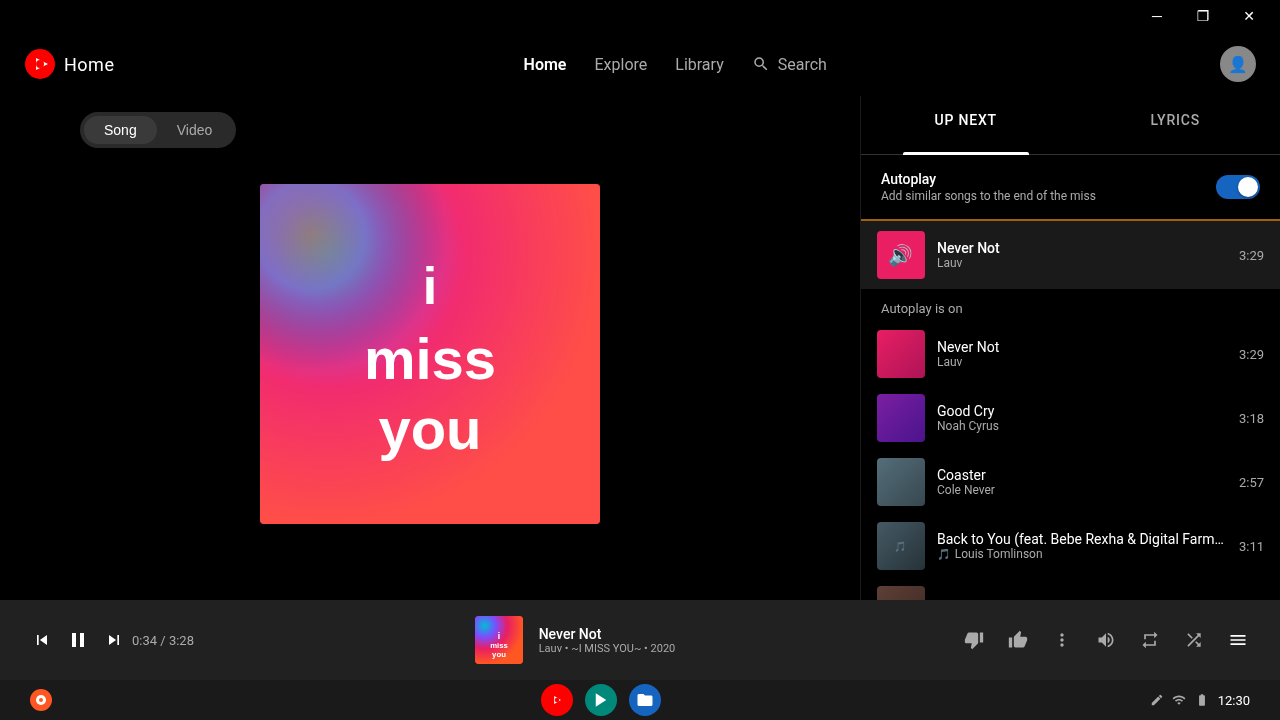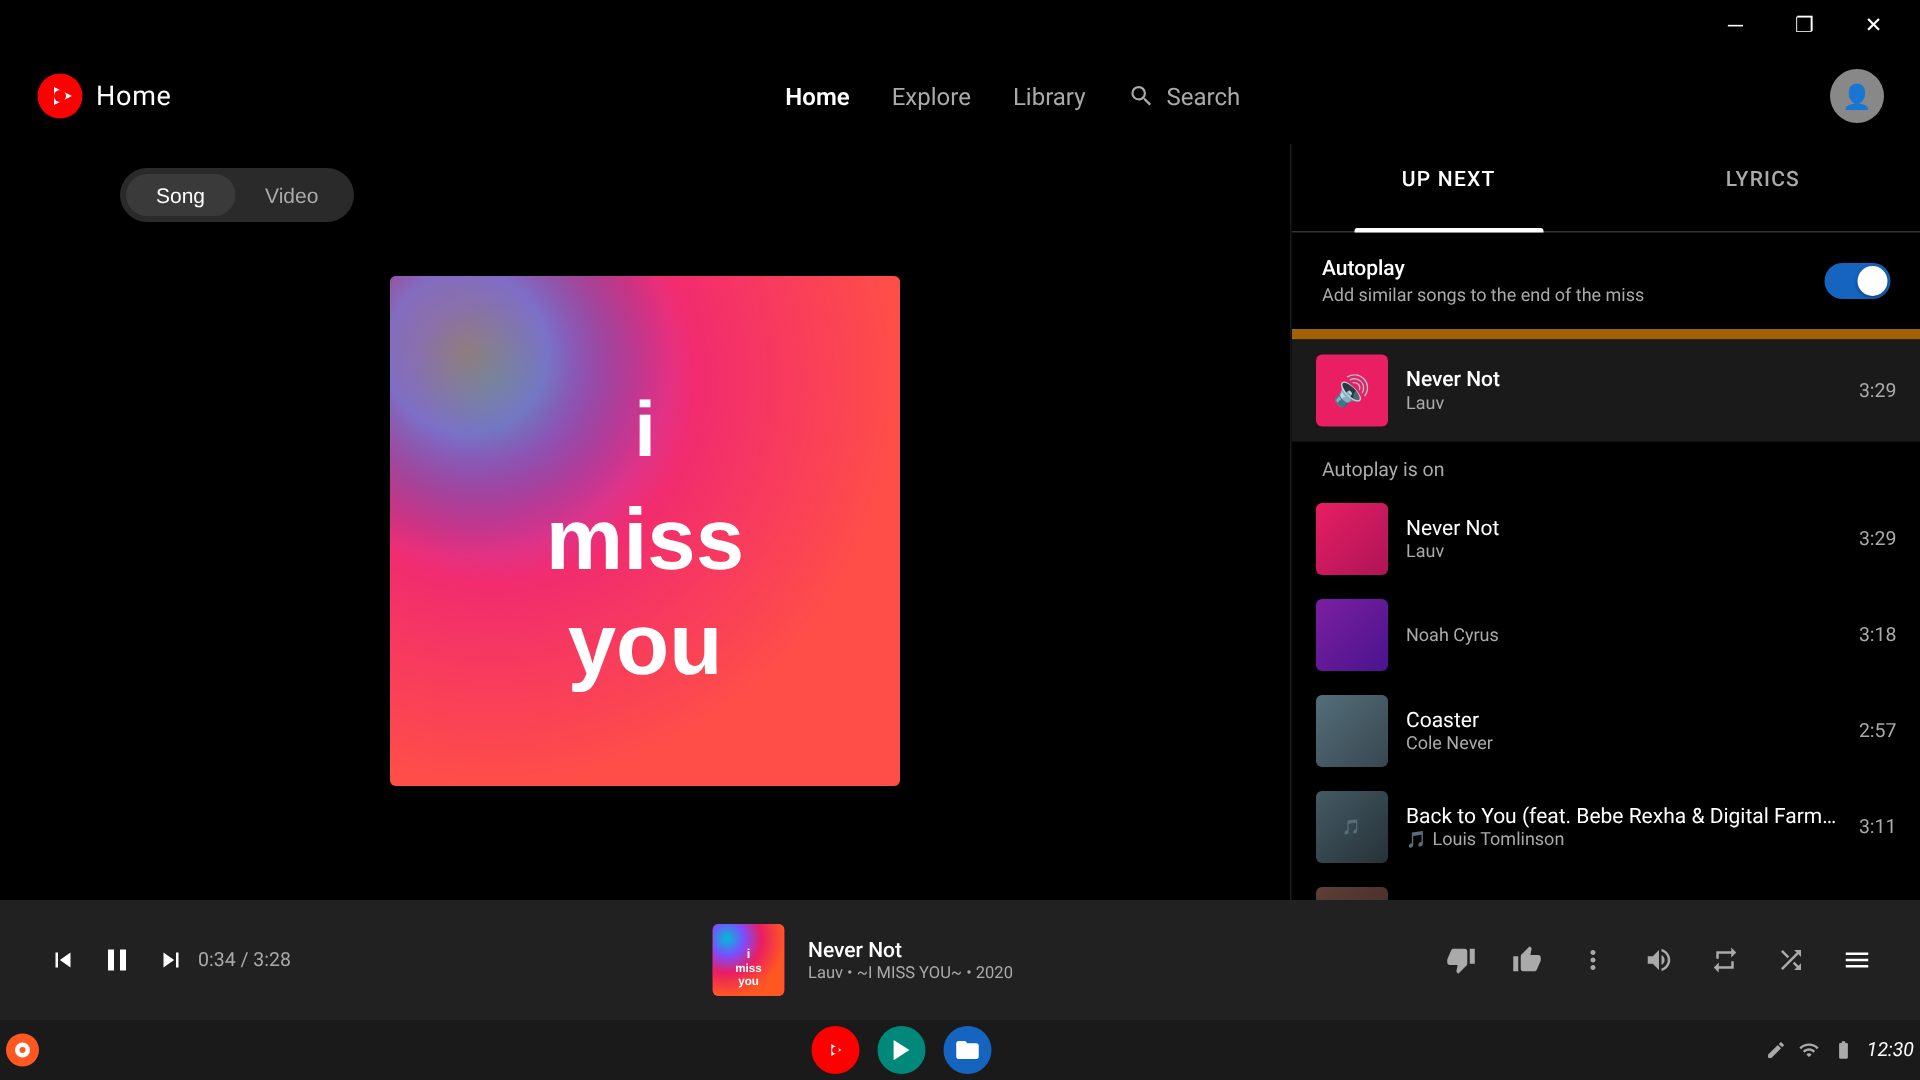--- a/index.html
+++ b/index.html
@@ -200,21 +200,21 @@
     .queue-content::-webkit-scrollbar { width: 4px; }
     .queue-content::-webkit-scrollbar-track { background: transparent; }
     .queue-content::-webkit-scrollbar-thumb { background: #555; border-radius: 2px; }
 
     
     .autoplay-row {
       display: flex;
       align-items: center;
       justify-content: space-between;
       padding: 16px 20px;
-      border-bottom: 7px solid #a16207;
+      border-bottom: 2px solid #a16207;
     }
     .autoplay-info {}
     .autoplay-title {
       font-size: 14px;
       font-weight: 500;
       color: #fff;
       margin-bottom: 2px;
     }
     .autoplay-desc {
       font-size: 12px;
@@ -445,23 +445,22 @@
 
     
     .taskbar {
       position: absolute;
       bottom: 0; left: 0; right: 0;
       height: 40px;
       background: #1a1a1a;
       display: flex;
       align-items: center;
       justify-content: space-between;
-      padding: 0 4px;
+      padding: 0 30px;
       z-index: 200;
-      font-style: italic;
     }
     .taskbar-left {
       display: flex;
       align-items: center;
       gap: 4px;
     }
     .taskbar-dot {
       width: 22px;
       height: 22px;
       border-radius: 50%;
@@ -617,20 +616,21 @@
         <div class="qi-info">
           <div class="qi-title">Never Not</div>
           <div class="qi-artist">Lauv</div>
         </div>
         <div class="qi-duration">3:29</div>
       </div>
 
       <div class="queue-item">
         <div class="qi-thumb qi-thumb-2"></div>
         <div class="qi-info">
+          <div class="qi-title">Good Cry</div>
           <div class="qi-artist">Noah Cyrus</div>
         </div>
         <div class="qi-duration">3:18</div>
       </div>
 
       <div class="queue-item">
         <div class="qi-thumb qi-thumb-3"></div>
         <div class="qi-info">
           <div class="qi-title">Coaster</div>
           <div class="qi-artist">Cole Never</div>

